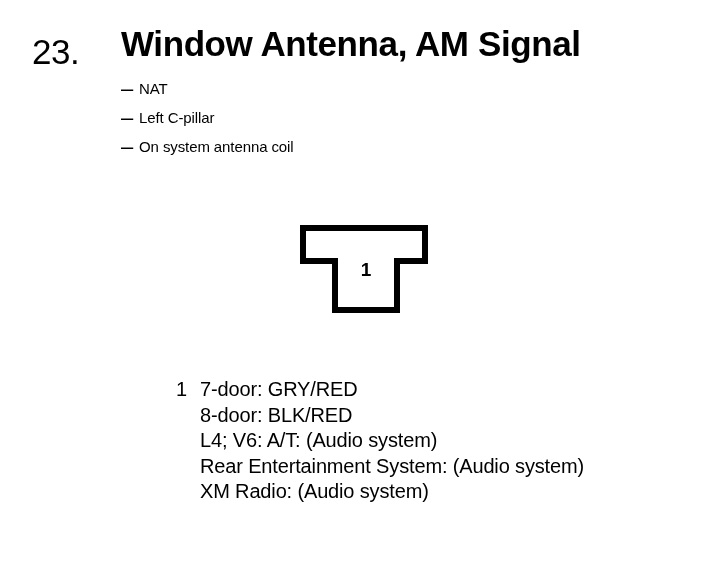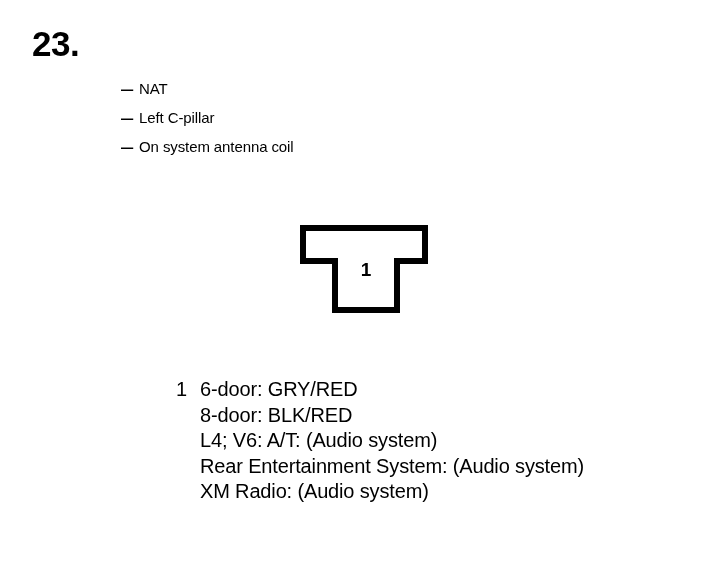--- a/index.html
+++ b/index.html
@@ -21,23 +21,23 @@
   #header {
     position: absolute;
     left: 0;
     top: 22px;
     width: 704px;
     height: 44px;
   }
   #fig-number {
     position: absolute;
     left: 32px;
-    top: 0;
+    top: 8px;
     font-size: 35px;
-    font-weight: bold;
+    font-weight: normal;
     letter-spacing: -0.5px;
     line-height: 44px;
     white-space: nowrap;
   }
   #fig-title {
     position: absolute;
     left: 121px;
     top: 0;
     font-size: 35px;
     font-weight: bold;
@@ -124,20 +124,21 @@
     font-size: 20px;
     line-height: 25.5px;
     letter-spacing: -0.15px;
   }
 </style>
 </head>
 <body>
 
 <div id="header">
   <div id="fig-number">23.</div>
+  <div id="fig-title">Window Antenna, AM Signal</div>
 </div>
 
 <div id="spec-list">
 
   <div class="spec-row">
     <span class="spec-dash">–</span>
     <span class="spec-text">NAT</span>
   </div>
 
   <div class="spec-row">
@@ -157,21 +158,21 @@
 
     <path d="M 3 3 L 125 3 L 125 36 L 97 36 L 97 85 L 35 85 L 35 36 L 3 36 Z" fill="#ffffff" stroke="#000000" stroke-width="6" stroke-linejoin="miter"></path>
   </svg>
   <div id="connector-pin-label">1</div>
 </div>
 
 <div id="legend">
 
   <div class="legend-row">
     <span class="legend-pin">1</span>
-    <span class="legend-text">6-door: GRY/RED</span>
+    <span class="legend-text">7-door: GRY/RED</span>
   </div>
 
   <div class="legend-row">
     <span class="legend-pin blank"></span>
     <span class="legend-text">8-door: BLK/RED</span>
   </div>
 
   <div class="legend-row">
     <span class="legend-pin blank"></span>
     <span class="legend-text">L4; V6: A/T: (Audio system)</span>

